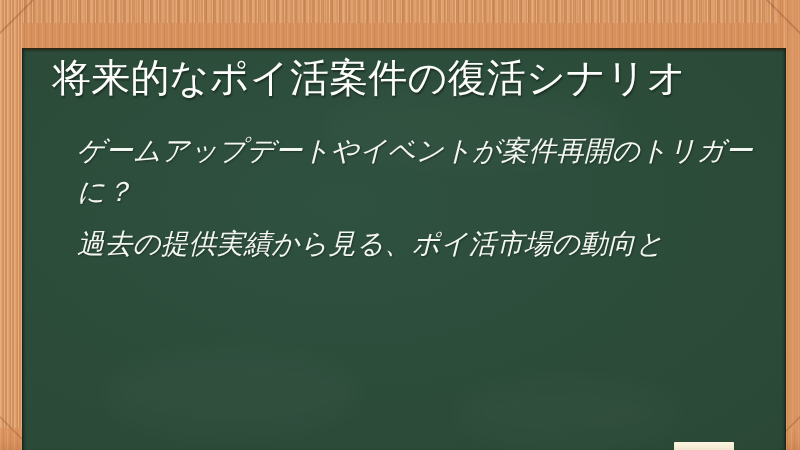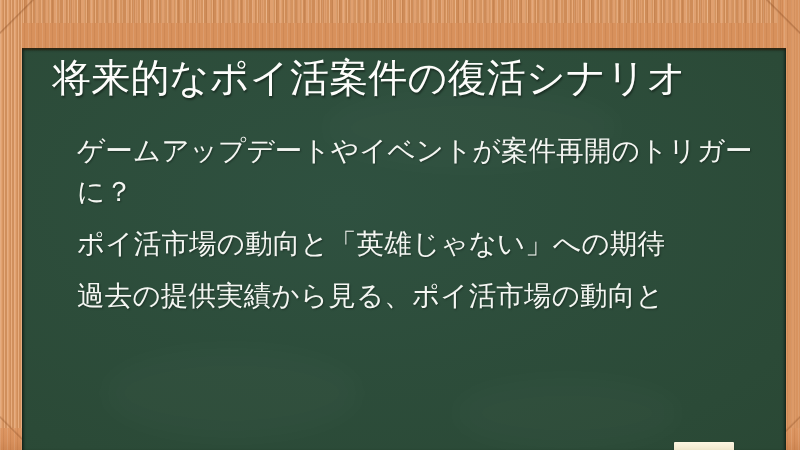--- a/index.html
+++ b/index.html
@@ -154,20 +154,21 @@
     letter-spacing: 0.2px;
     white-space: nowrap;
     text-shadow: 1px 2px 2px rgba(0,0,0,0.40);
   }
 
   #bullets {
     position: absolute;
     left: 33px;
     top: 82px;
     width: 716px;
+    font-style: italic;
   }
   .bullet {
     font-size: 27.5px;
     line-height: 41px;
     color: #f4f6f2;
     letter-spacing: 0.2px;
     padding-left: 22px;
     margin-bottom: 11px;
     text-shadow: 1px 1px 2px rgba(0,0,0,0.35);
   }
@@ -205,20 +206,19 @@
     <div class="board-bottom-edge"></div>
 
     <div class="smudge" style="left:80px;  top:300px; width:260px; height:90px;"></div>
     <div class="smudge" style="left:430px; top:330px; width:230px; height:70px;"></div>
     <div class="smudge" style="left:300px; top:40px;  width:300px; height:80px;"></div>
 
     <div id="title">将来的なポイ活案件の復活シナリオ</div>
 
     <div id="bullets">
       <div class="bullet">ゲームアップデートやイベントが案件再開のトリガーに？</div>
-      <div class="bullet">ポイ活市場の動向と「英雄じゃない」への期待</div>
       <div class="bullet">過去の提供実績から見る、ポイ活市場の動向と</div>
     </div>
 
     <div id="chalk-stick"></div>
   </div>
 
 </div>
 
 </body></html>

